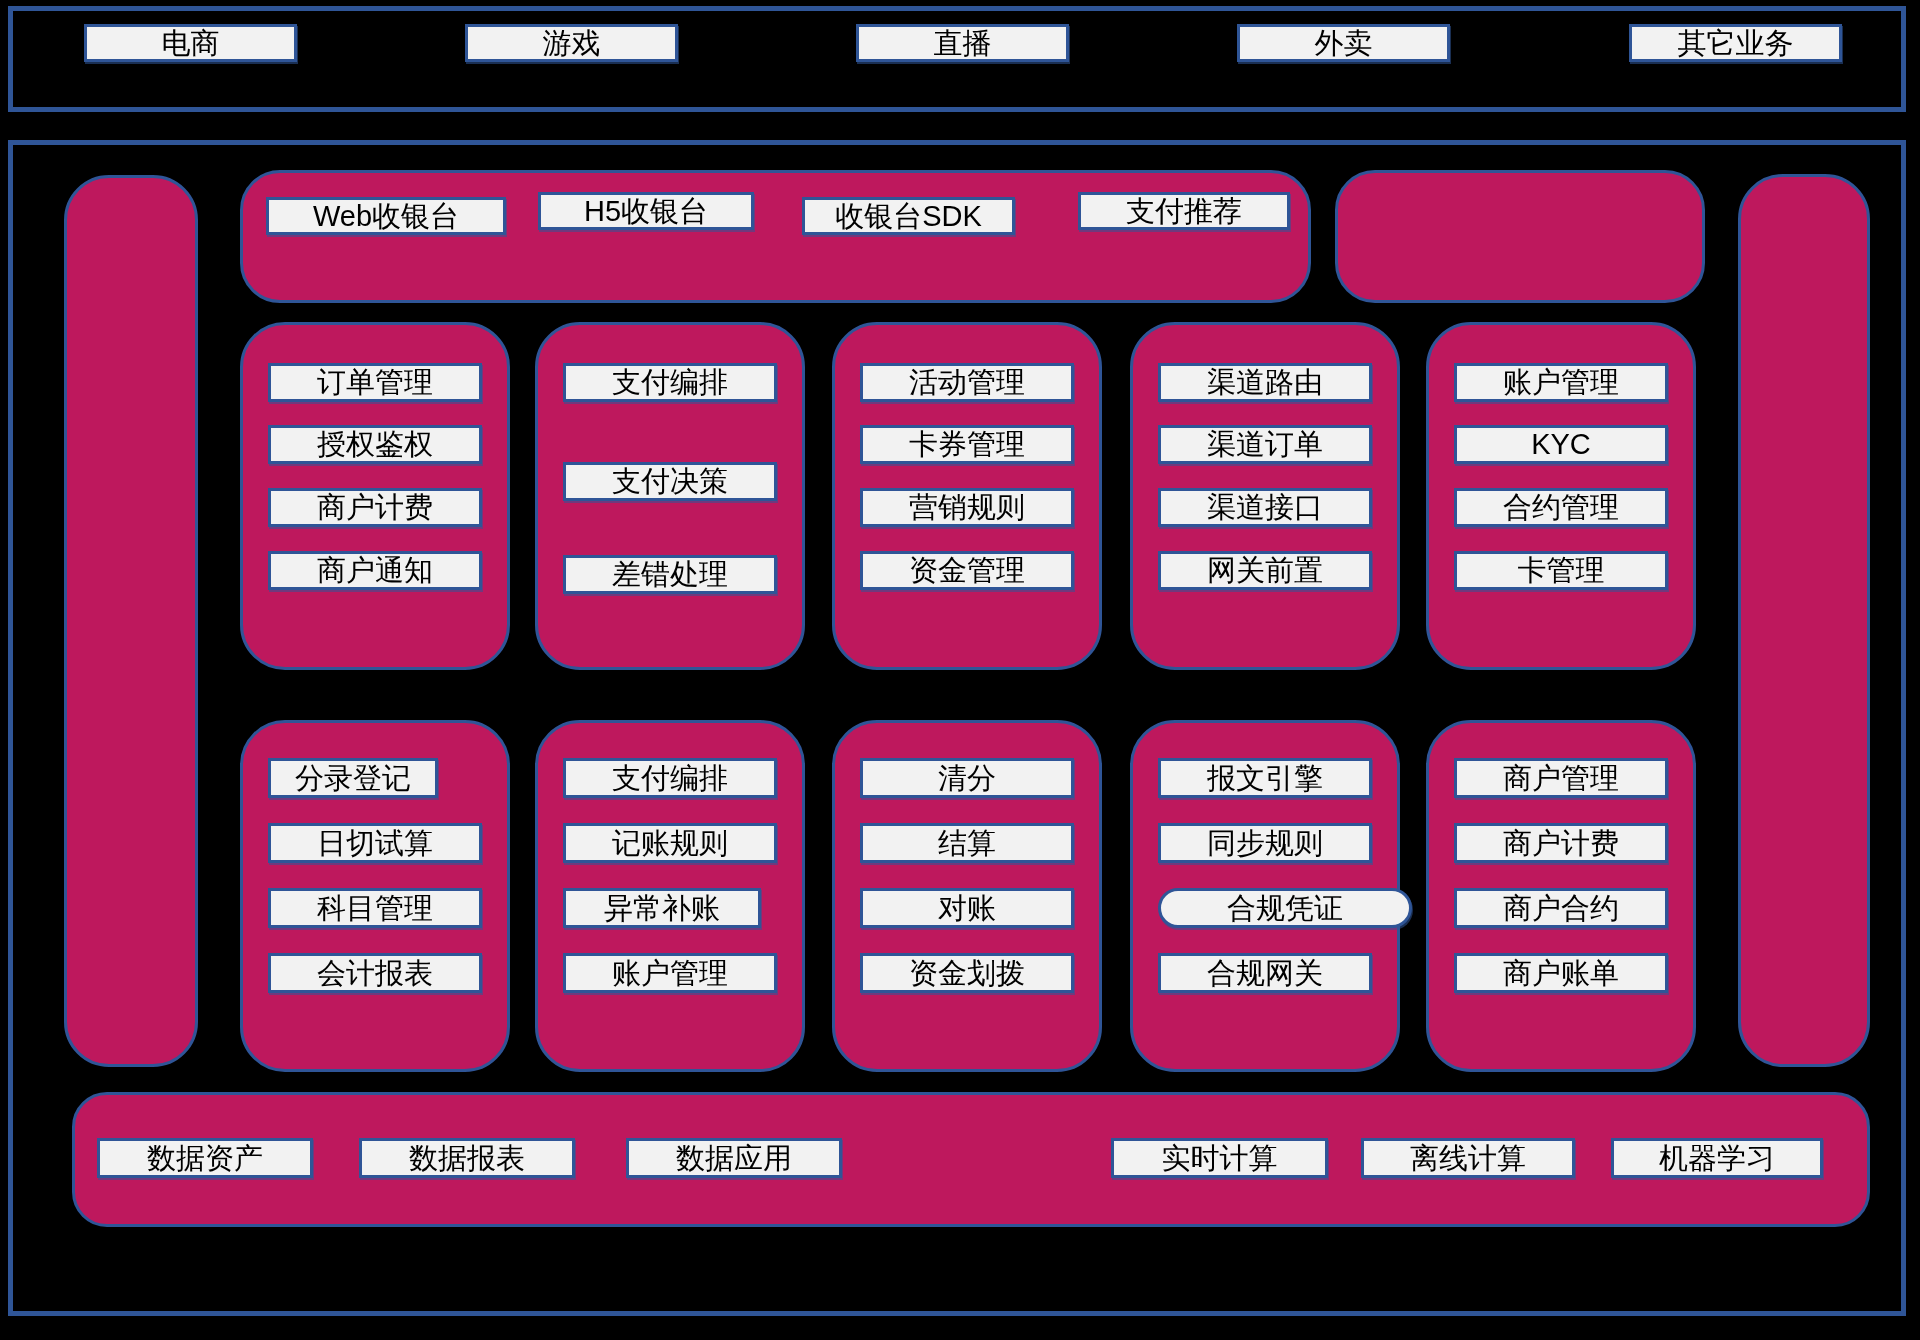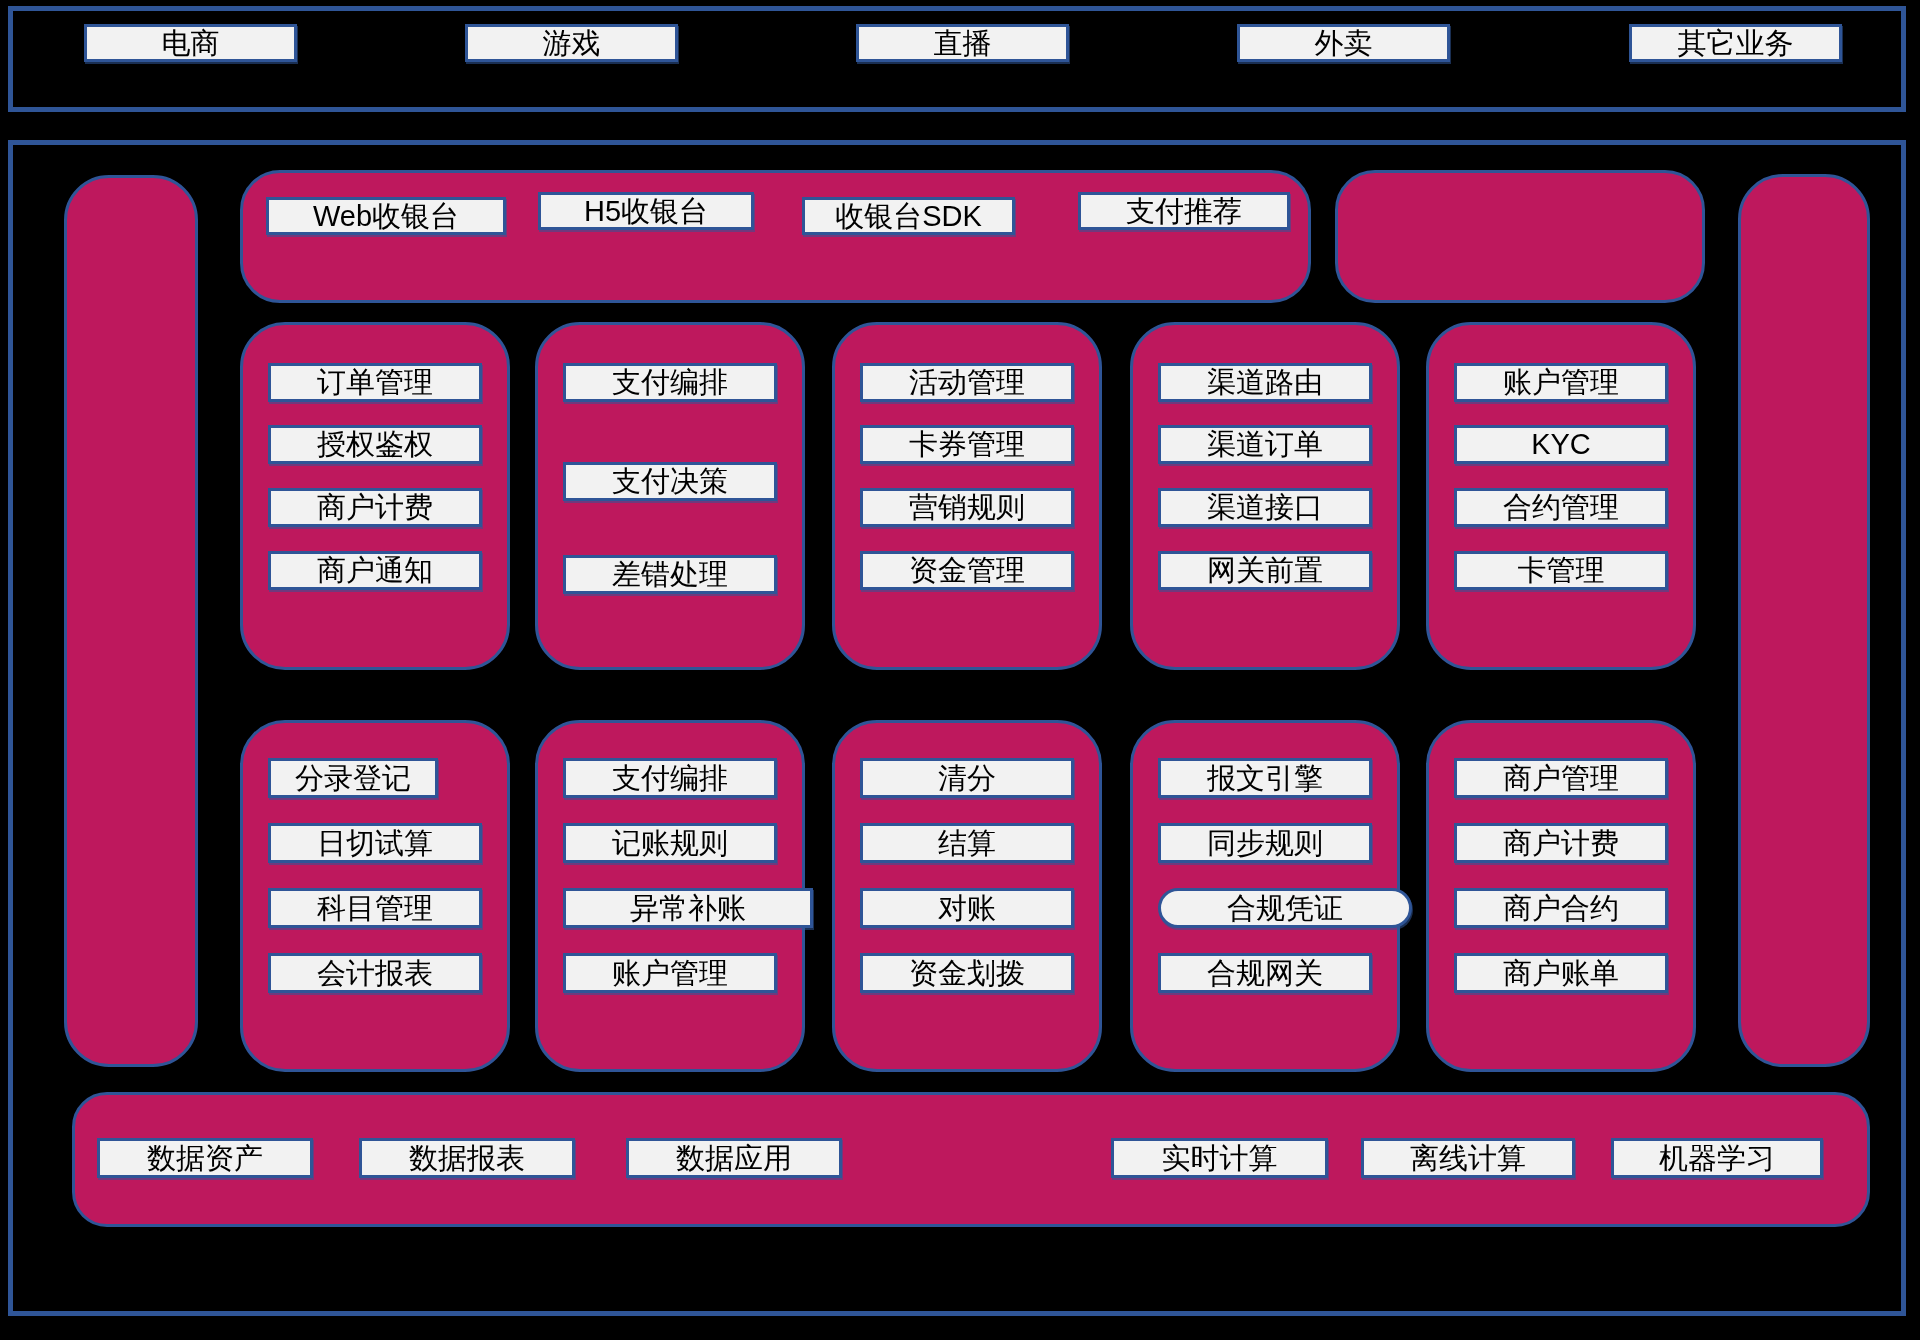--- a/index.html
+++ b/index.html
@@ -80,21 +80,21 @@
     <div class="round" style="left:227px;top:575px;width:270px;height:352px;">
       <div class="node" style="left:25px;top:35px;width:170px;height:40px;">分录登记</div>
       <div class="node" style="left:25px;top:100px;width:214px;height:40px;">日切试算</div>
       <div class="node" style="left:25px;top:165px;width:214px;height:40px;">科目管理</div>
       <div class="node" style="left:25px;top:230px;width:214px;height:40px;">会计报表</div>
     </div>
 
     <div class="round" style="left:522px;top:575px;width:270px;height:352px;">
       <div class="node" style="left:25px;top:35px;width:214px;height:40px;">支付编排</div>
       <div class="node" style="left:25px;top:100px;width:214px;height:40px;">记账规则</div>
-      <div class="node" style="left:25px;top:165px;width:250px;height:40px;">异常补账</div>
+      <div class="node" style="left:25px;top:165px;width:198px;height:40px;">异常补账</div>
       <div class="node" style="left:25px;top:230px;width:214px;height:40px;">账户管理</div>
     </div>
 
     <div class="round" style="left:819px;top:575px;width:270px;height:352px;">
       <div class="node" style="left:25px;top:35px;width:214px;height:40px;">清分</div>
       <div class="node" style="left:25px;top:100px;width:214px;height:40px;">结算</div>
       <div class="node" style="left:25px;top:165px;width:214px;height:40px;">对账</div>
       <div class="node" style="left:25px;top:230px;width:214px;height:40px;">资金划拨</div>
     </div>
 

